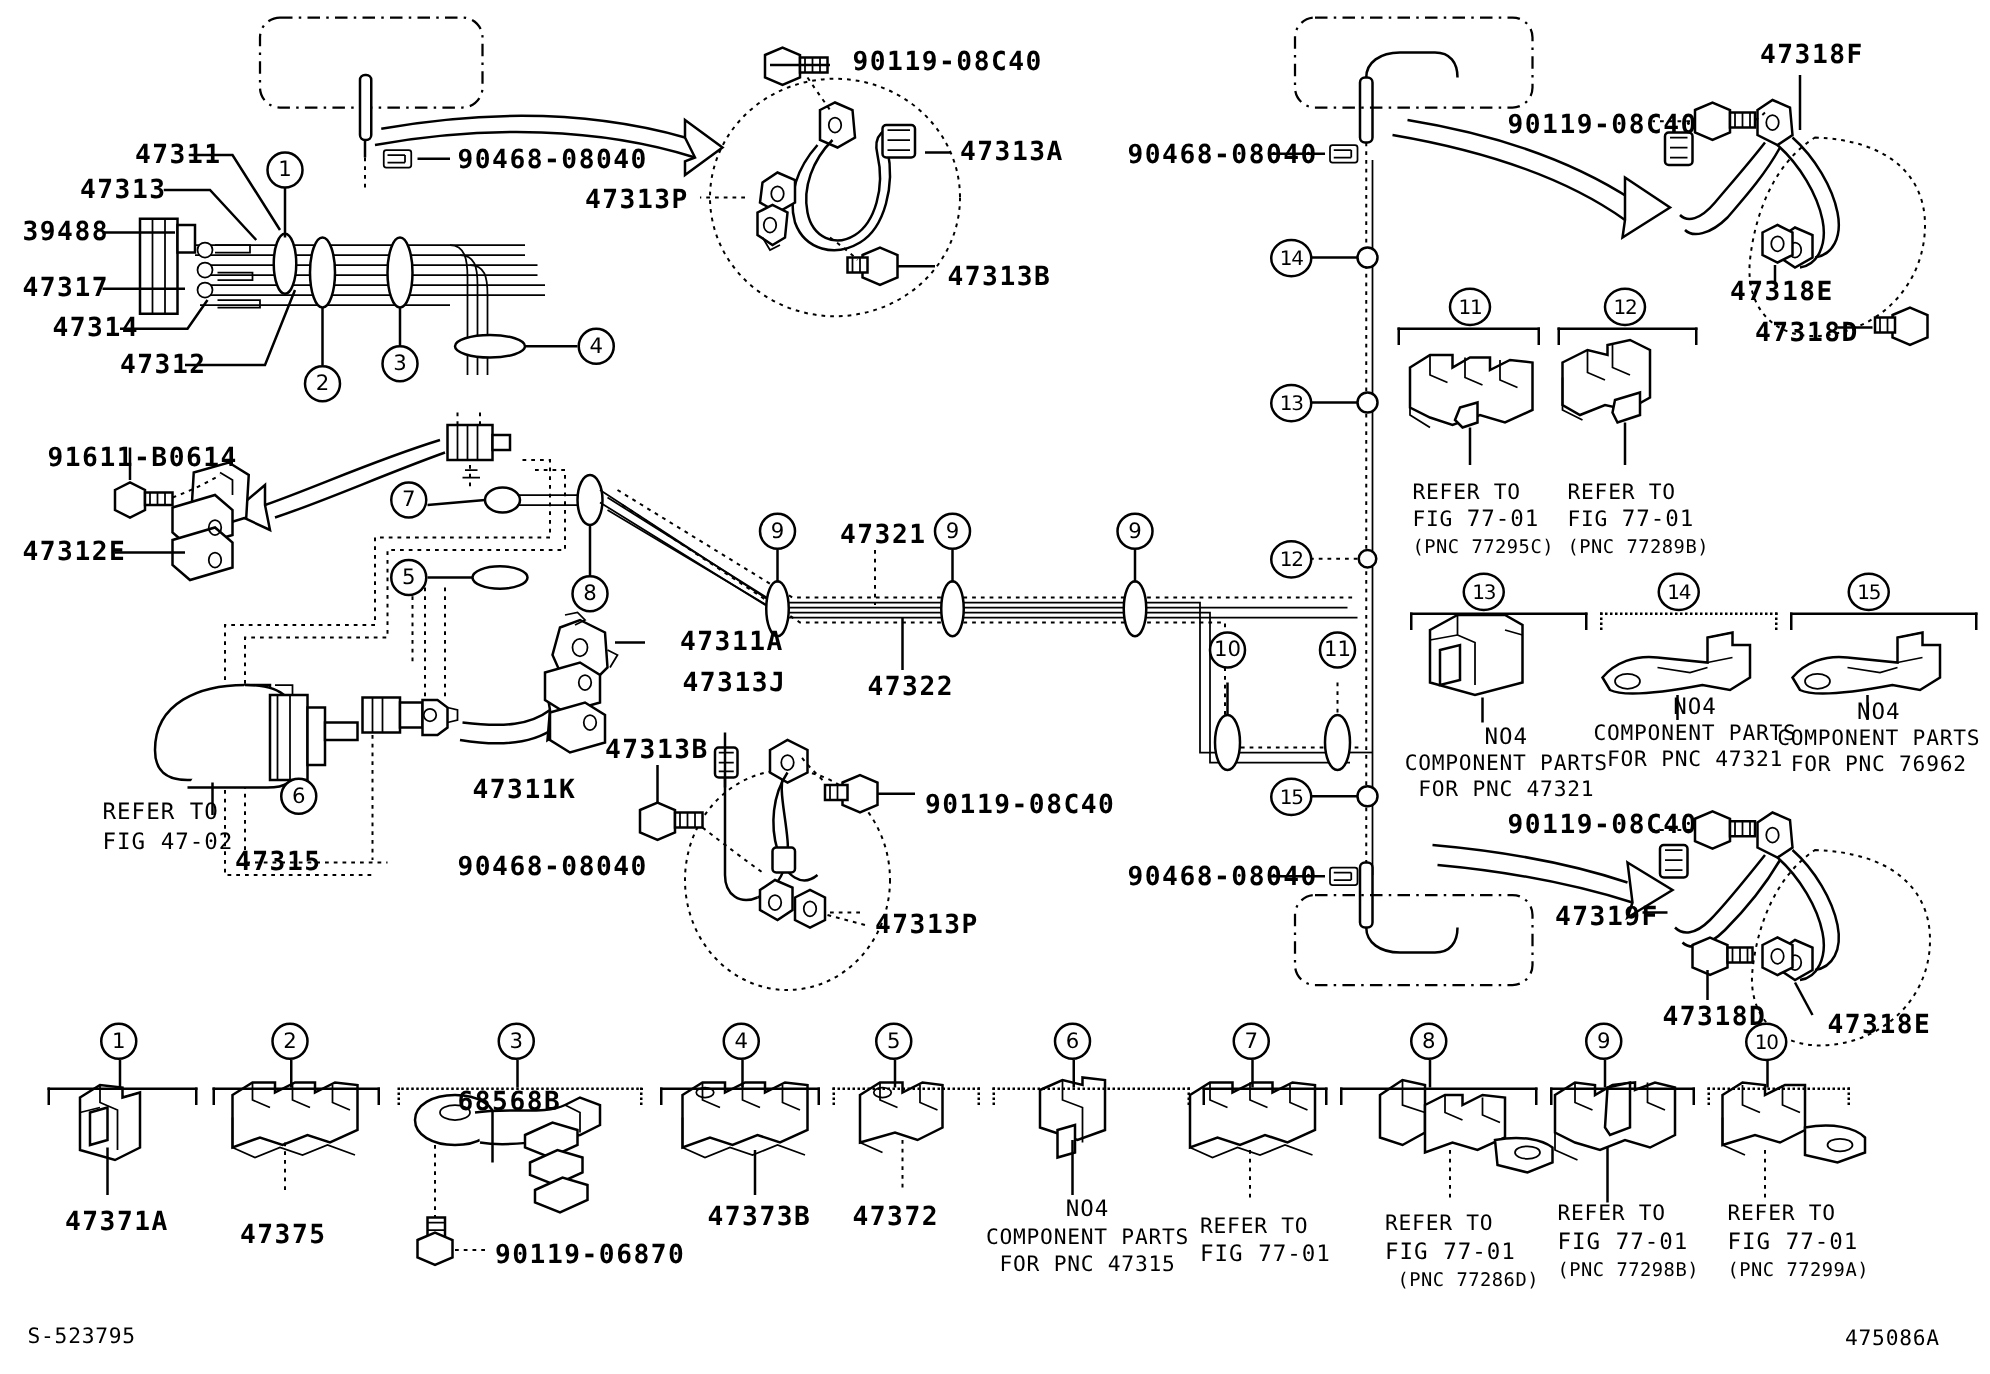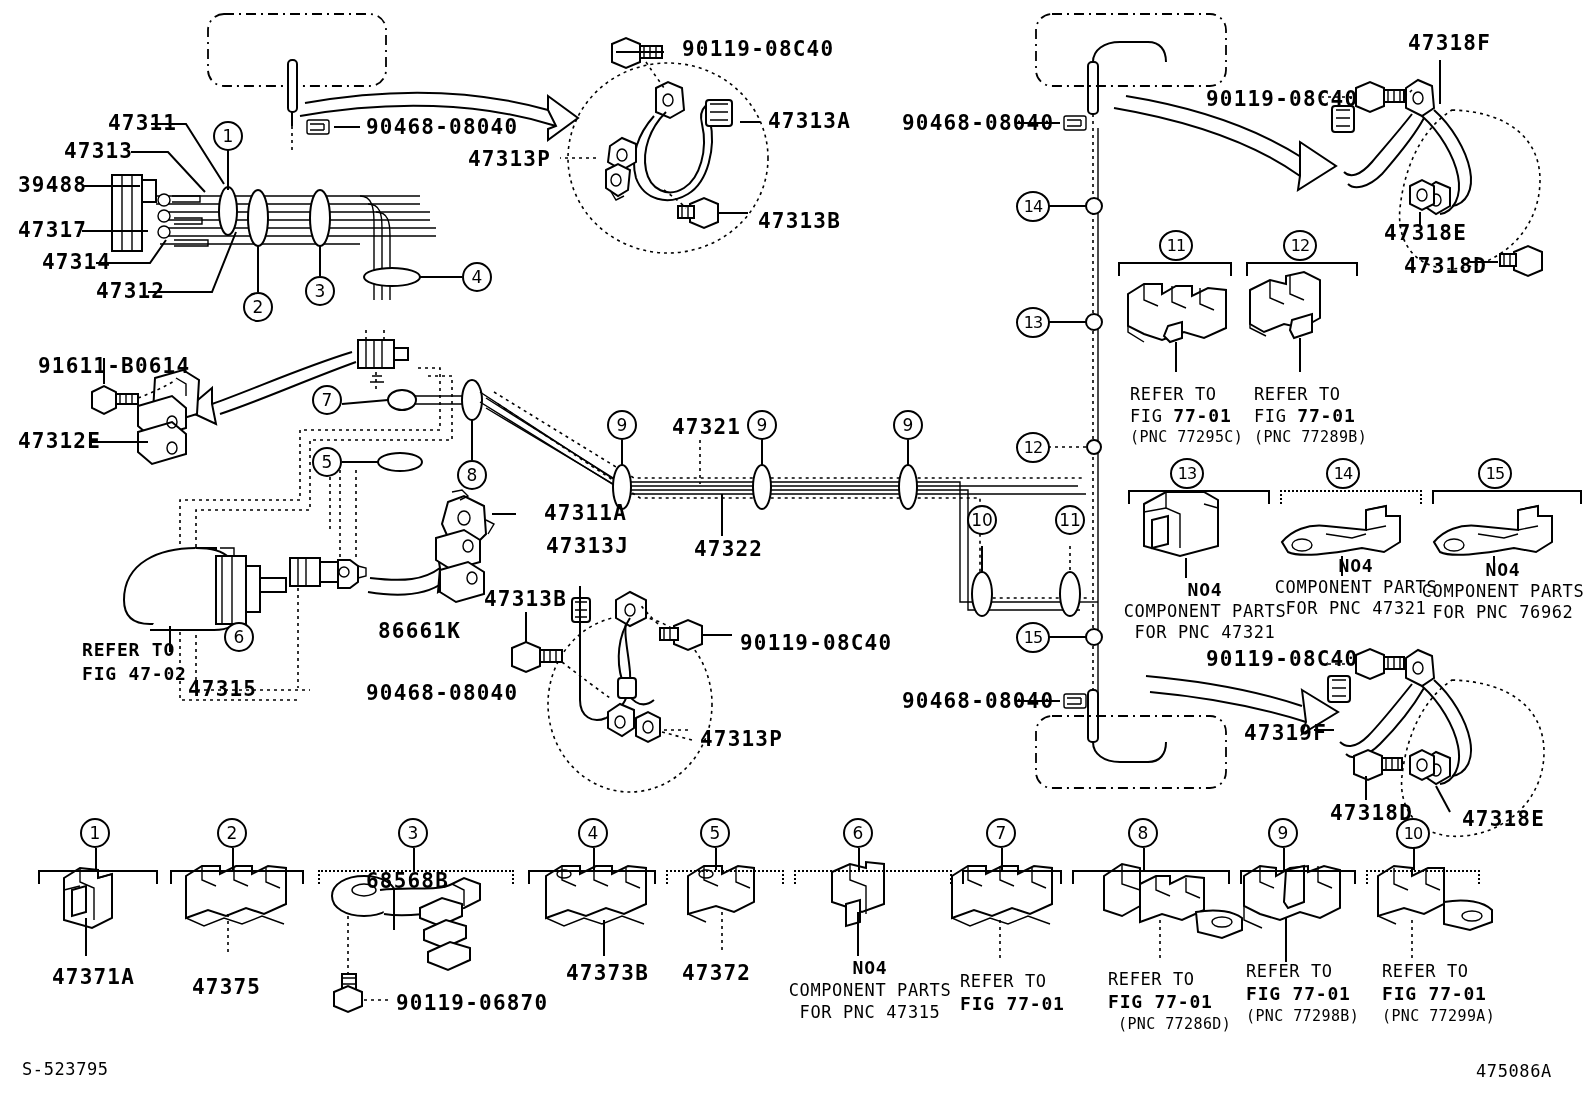--- a/index.html
+++ b/index.html
@@ -21,21 +21,21 @@
     position:absolute;
     white-space:pre;
     font-family:"DejaVu Sans Mono","Liberation Mono",monospace;
     font-weight:bold;
     letter-spacing:0.5px;
     line-height:1.12;
     color:#000;
   }
   .pn{font-size:21px;font-weight:bold;letter-spacing:1.2px;}
   .ref{font-size:17px;font-weight:normal;letter-spacing:0.6px;}
-  .refbold{font-size:18px;font-weight:bold;letter-spacing:0.8px;}
+  .refbold{font-size:18px;font-weight:normal;letter-spacing:0.8px;}
   .tiny{font-size:15px;font-weight:normal;letter-spacing:0.4px;}
   .note{font-size:18px;font-weight:normal;letter-spacing:0.5px;}
   .note .n4{font-weight:bold;letter-spacing:1px;}
   .sheetid{font-size:17px;font-weight:normal;letter-spacing:0.6px;}
 
   
   .circ{
     position:absolute;
     width:30px;height:30px;
     border:2px solid #000;
@@ -573,21 +573,21 @@
 
   <div class="lbl pn" style="left:108px;top:112px">47311</div>
   <div class="lbl pn" style="left:64px;top:140px">47313</div>
   <div class="lbl pn" style="left:18px;top:174px">39488</div>
   <div class="lbl pn" style="left:18px;top:219px">47317</div>
   <div class="lbl pn" style="left:42px;top:251px">47314</div>
   <div class="lbl pn" style="left:96px;top:280px">47312</div>
   <div class="lbl pn" style="left:38px;top:355px">91611-B0614</div>
   <div class="lbl pn" style="left:18px;top:430px">47312E</div>
   <div class="lbl pn" style="left:544px;top:502px">47311A</div>
-  <div class="lbl pn" style="left:378px;top:620px">86661K</div>
+  <div class="lbl pn" style="left:378px;top:620px">47311K</div>
   <div class="lbl pn" style="left:188px;top:678px">47315</div>
   <div class="lbl pn" style="left:546px;top:535px">47313J</div>
 
   <div class="lbl refbold" style="left:82px;top:640px">REFER TO</div>
   <div class="lbl refbold" style="left:82px;top:664px">FIG 47-02</div>
 
   <div class="lbl pn" style="left:682px;top:38px">90119-08C40</div>
   <div class="lbl pn" style="left:366px;top:116px">90468-08040</div>
   <div class="lbl pn" style="left:366px;top:682px">90468-08040</div>
   <div class="lbl pn" style="left:902px;top:112px">90468-08040</div>

